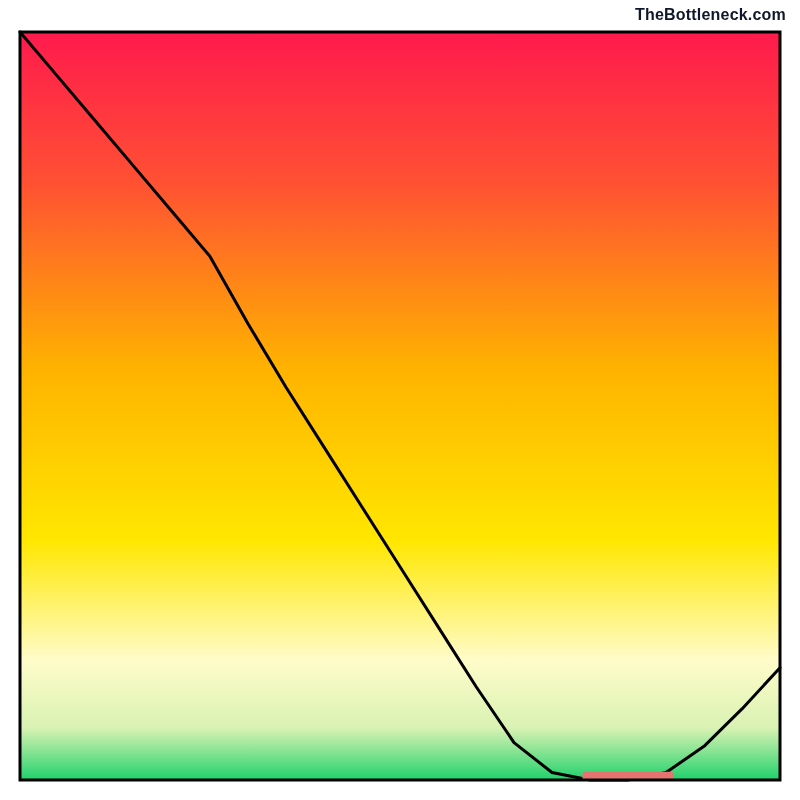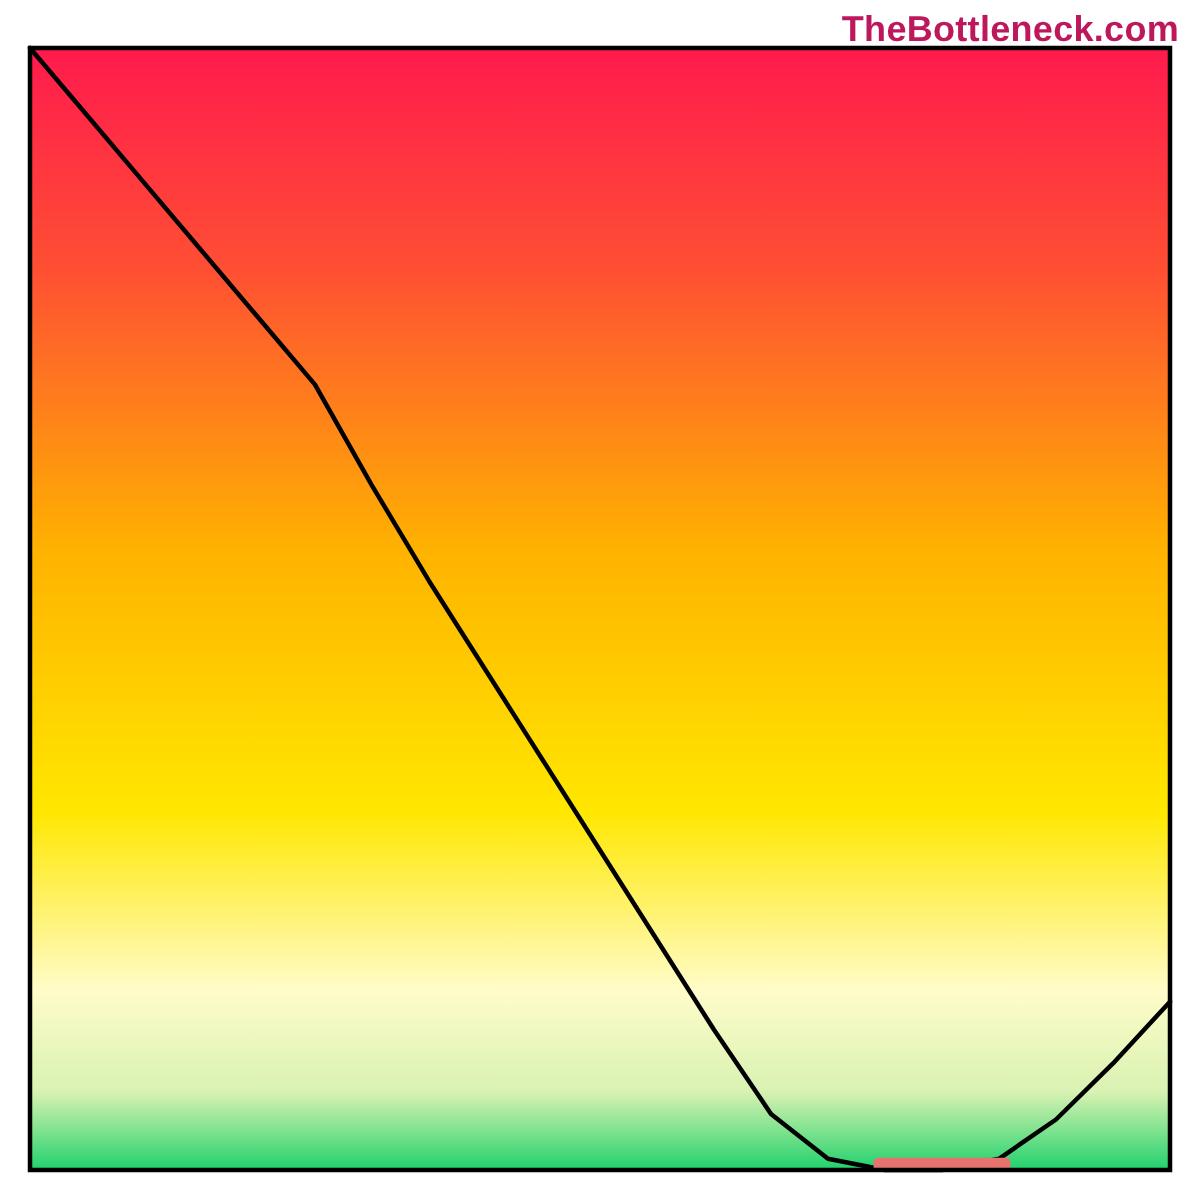--- a/index.html
+++ b/index.html
@@ -12,23 +12,23 @@
   }
   .container {
     position: relative;
     width: 800px;
     height: 800px;
   }
   .watermark {
     position: absolute;
     top: 6px;
     right: 14px;
-    font-size: 24px;
+    font-size: 16px;
     font-weight: 600;
-    color: #be185d;
+    color: #0f172a;
     letter-spacing: 0.2px;
   }
   .plot-frame {
     position: absolute;
     left: 20px;
     top: 32px;
     width: 760px;
     height: 748px;
     box-sizing: border-box;
   }

